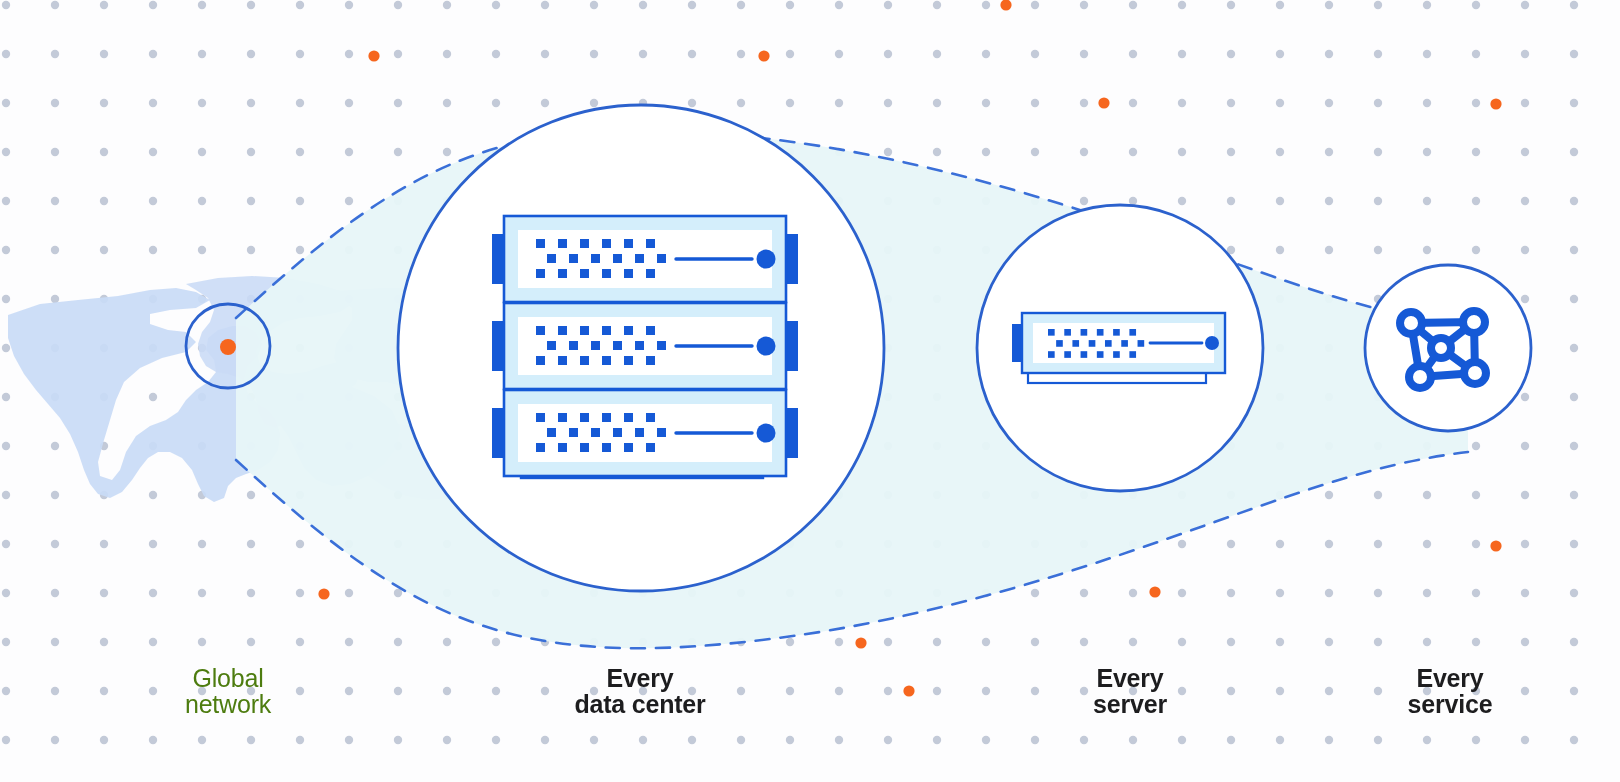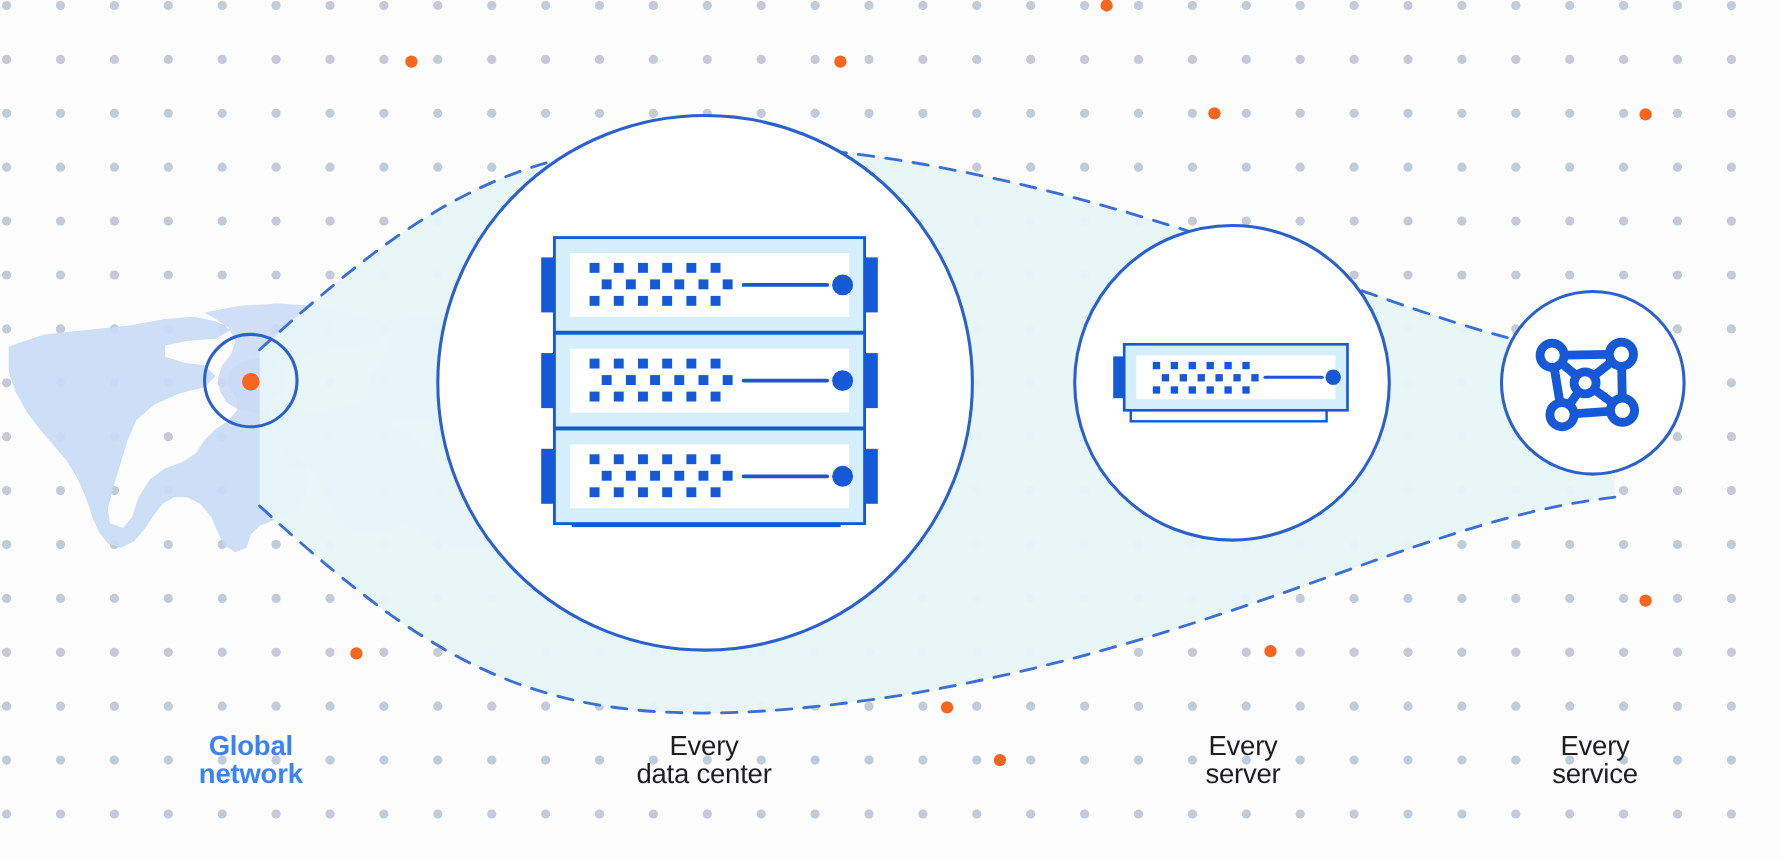--- a/index.html
+++ b/index.html
@@ -21,28 +21,28 @@
     position: absolute;
     inset: 0;
     width: 1620px;
     height: 782px;
   }
   .label {
     position: absolute;
     text-align: center;
     font-size: 25px;
     line-height: 1.02;
-    font-weight: 400;
+    font-weight: 700;
     color: #1d1d1f;
     letter-spacing: -0.2px;
     white-space: pre-line;
   }
   .label.accent {
-    color: #3b82f6;
-    font-weight: 700;
+    color: #4d7c0f;
+    font-weight: 400;
   }
   .label-l1 { left: 108px; top: 666px; width: 240px; }
   .label-l2 { left: 520px; top: 666px; width: 240px; }
   .label-l3 { left: 1010px; top: 666px; width: 240px; }
   .label-l4 { left: 1330px; top: 666px; width: 240px; }
 </style>
 </head>
 <body>
 
 <div id="stage">

